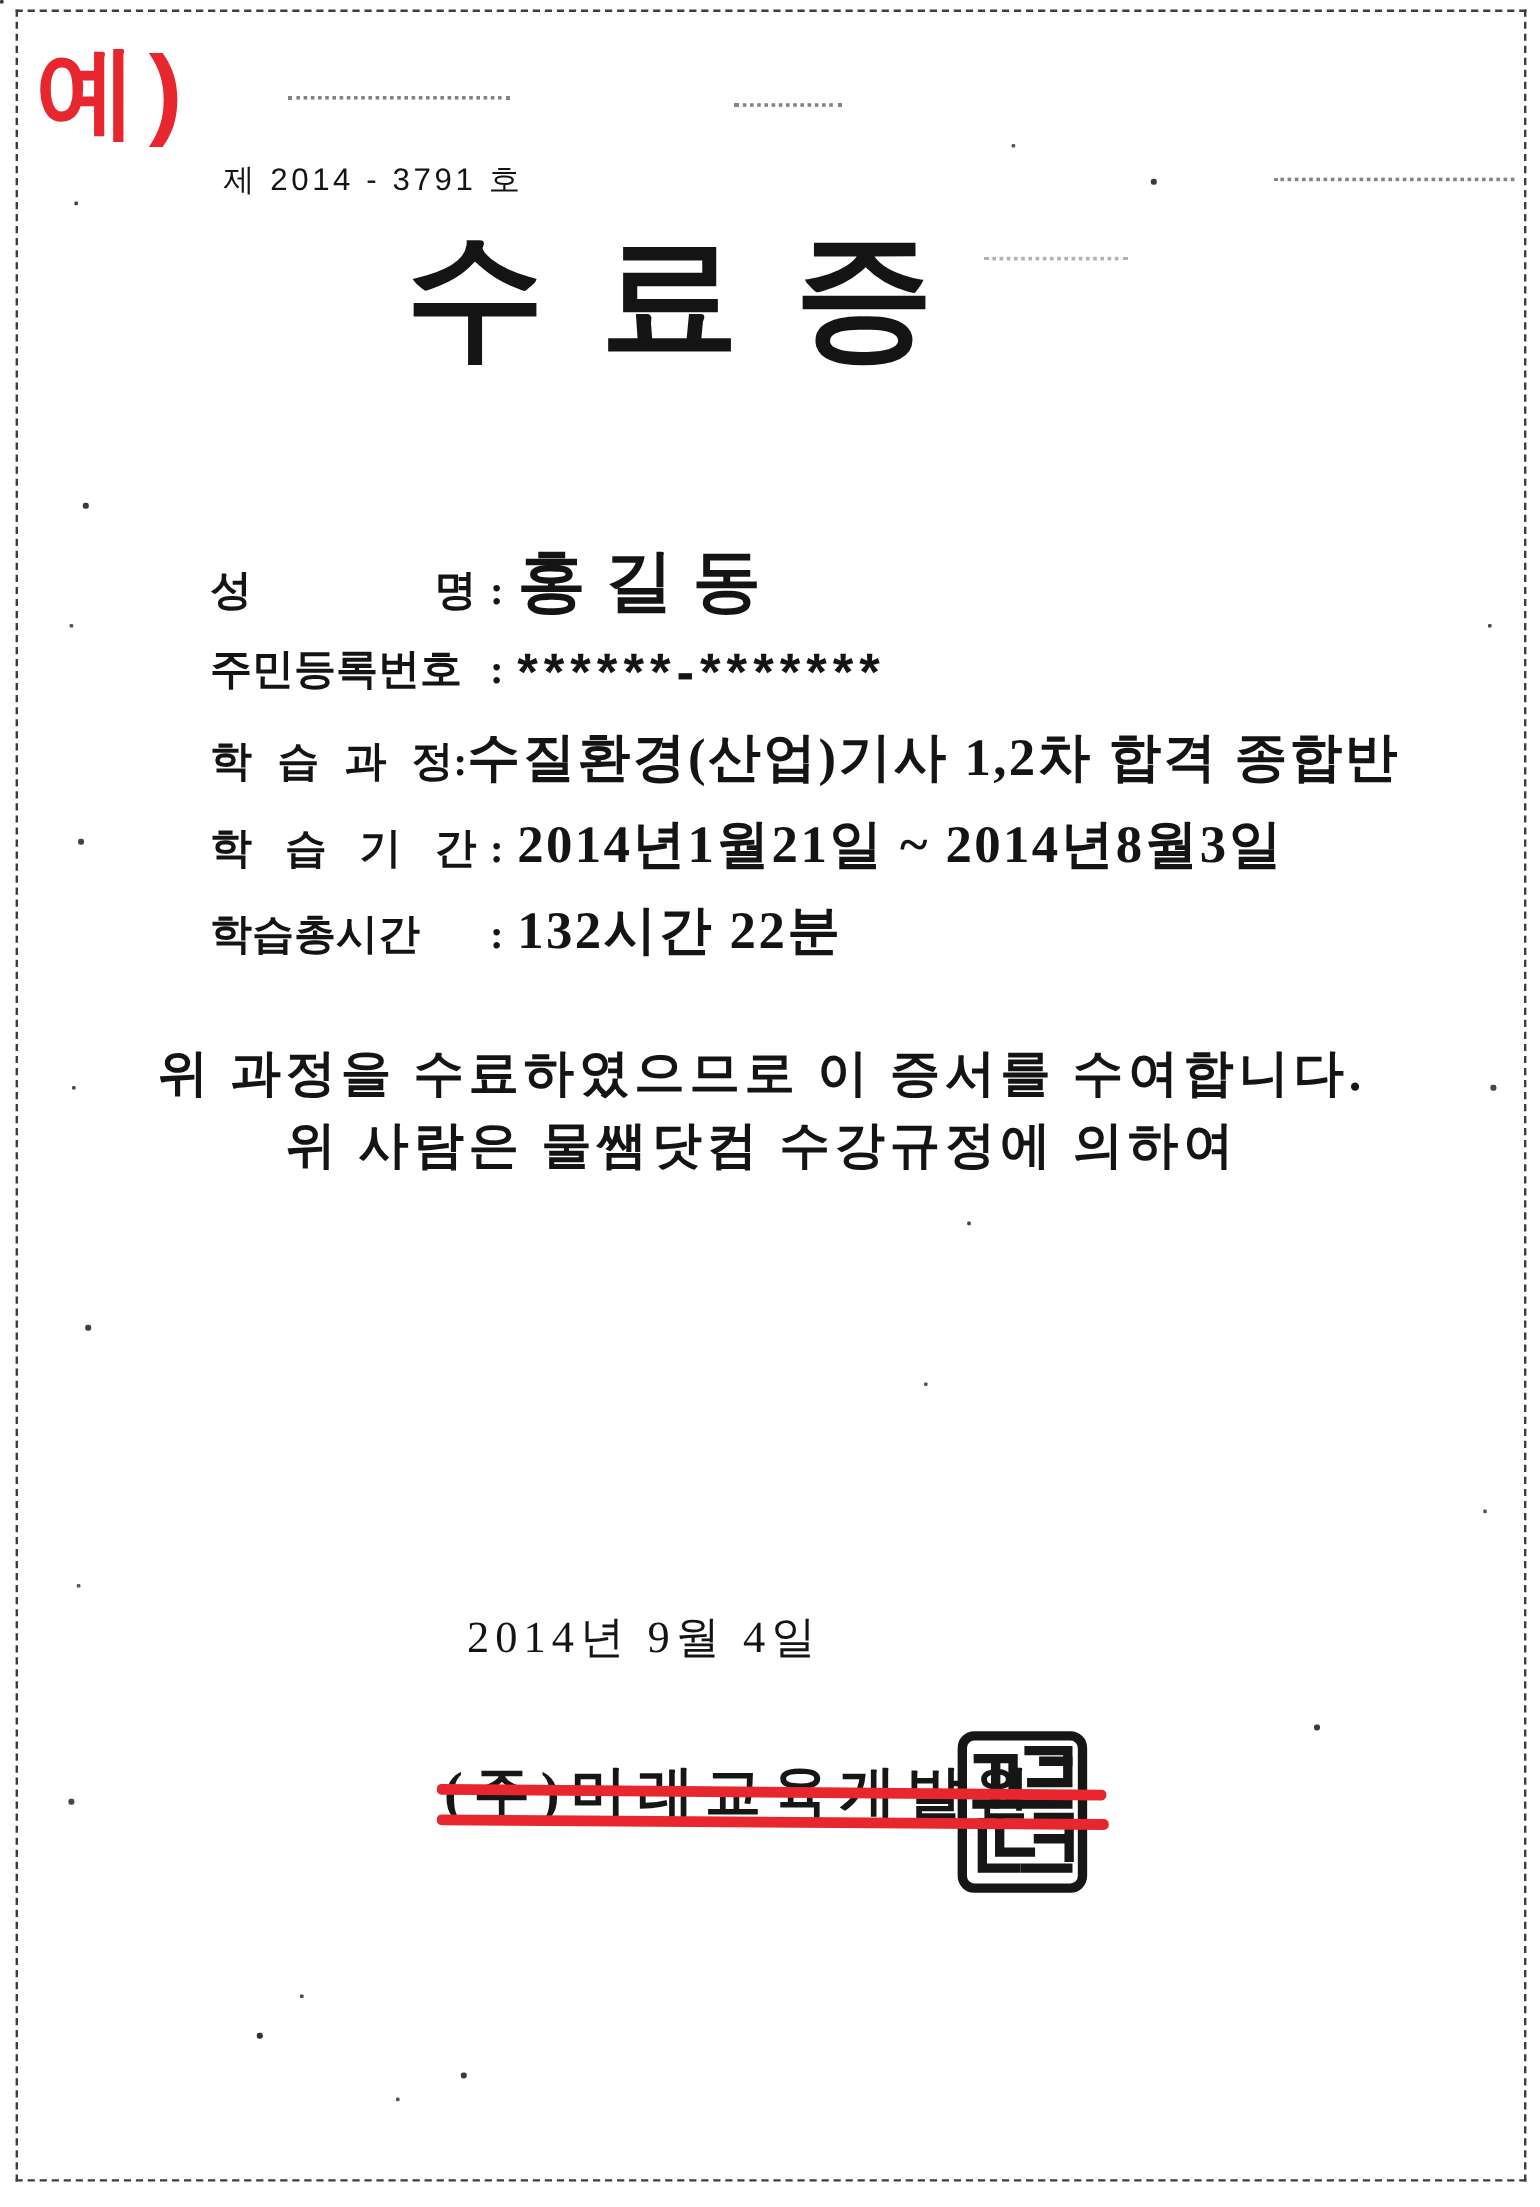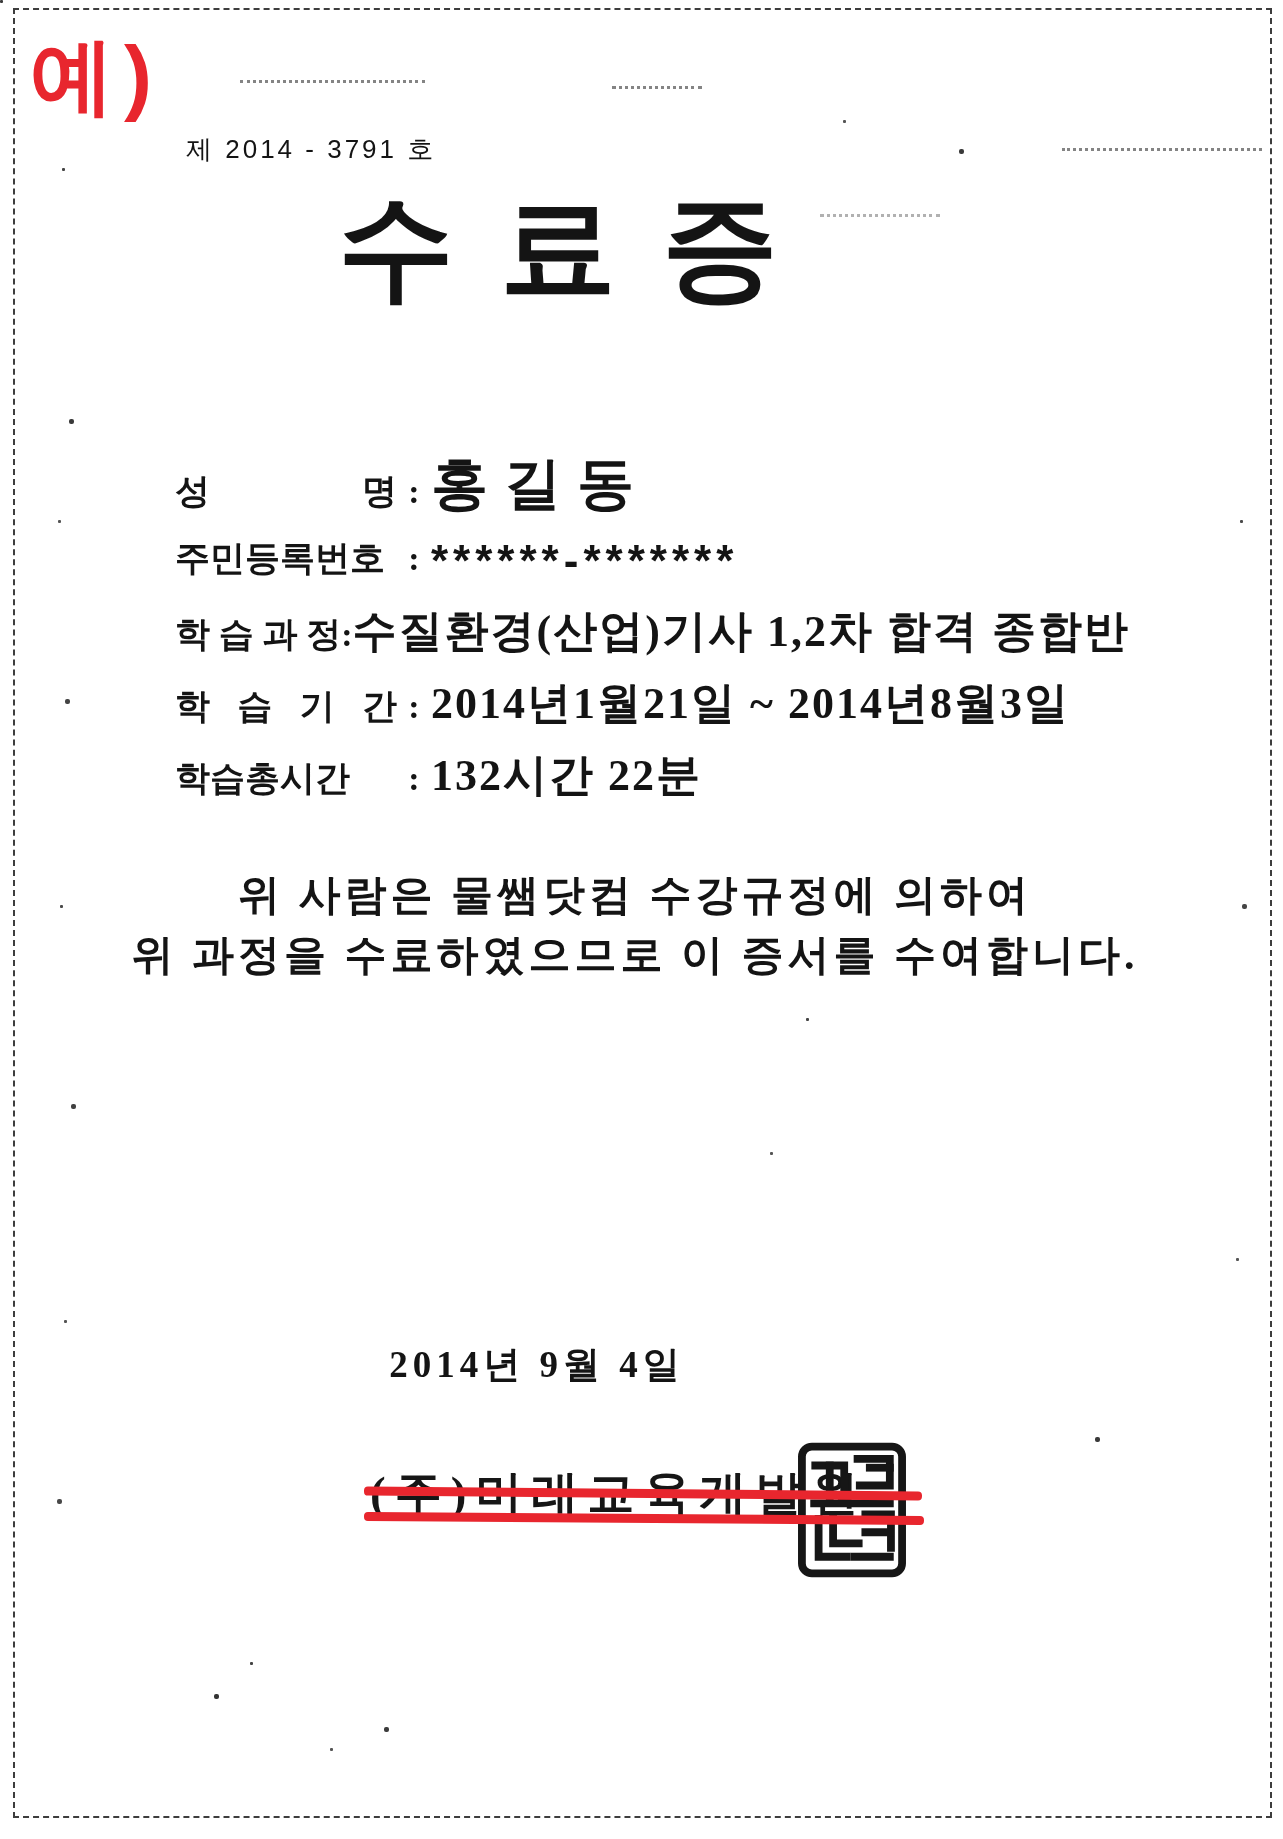--- a/index.html
+++ b/index.html
@@ -35,37 +35,38 @@
   }
   .fields{
     position:absolute;left:175px;top:446px;width:950px;
   }
   .field-row{display:flex;align-items:baseline;margin-bottom:24px;height:48px;}
   .field-row.first{margin-bottom:36px;}
   .field-label{
     width:222px;font-size:35px;font-weight:600;
     text-align:justify;text-align-last:justify;
     white-space:nowrap;
+    font-family:Liberation Mono, monospace;
   }
   .field-colon{width:34px;text-align:center;font-size:34px;font-weight:700;}
   .field-value{font-size:44px;font-weight:700;white-space:nowrap;letter-spacing:2px;}
   .field-value.name{font-size:57px;letter-spacing:16px;}
   .field-value.stars{
     font-family:"Liberation Sans","DejaVu Sans",sans-serif;
     font-size:44px;letter-spacing:5px;font-weight:900;
     position:relative;top:6px;
   }
   .body-text{
     position:absolute;left:0;top:866px;width:1270px;
     text-align:center;font-size:42px;font-weight:700;
     line-height:1.42;letter-spacing:4px;
   }
   .issue-date{
     position:absolute;left:0;top:1340px;width:1074px;
-    text-align:center;font-size:37px;font-weight:700;letter-spacing:5px;
+    text-align:center;font-size:37px;font-weight:400;letter-spacing:5px;
   }
   .issuer-name{
     position:absolute;left:370px;top:1462px;
     font-size:47px;font-weight:700;letter-spacing:9px;white-space:nowrap;
     color:#161616;
   }
   .strike-line{
     position:absolute;height:9px;background:#e8262e;border-radius:4px;z-index:5;
   }
   .strike-line.one{left:364px;top:1489px;width:558px;transform:rotate(.5deg);}
@@ -137,22 +138,22 @@
 
     <div class="field-row">
       <span class="field-label">학습총시간</span>
       <span class="field-colon">:</span>
       <span class="field-value">132시간 22분</span>
     </div>
 
   </div>
 
   <div class="body-text">
+    <div>위 과정을 수료하였으므로 이 증서를 수여합니다.</div>
     <div>위 사람은 물쌤닷컴 수강규정에 의하여</div>
-    <div>위 과정을 수료하였으므로 이 증서를 수여합니다.</div>
   </div>
 
   <div class="issue-date">2014년 9월 4일</div>
 
   <div class="issuer-name">(주)미래교육개발원</div>
 
   <div class="strike-line one"></div>
   <div class="strike-line two"></div>
 
   <div class="company-seal">

